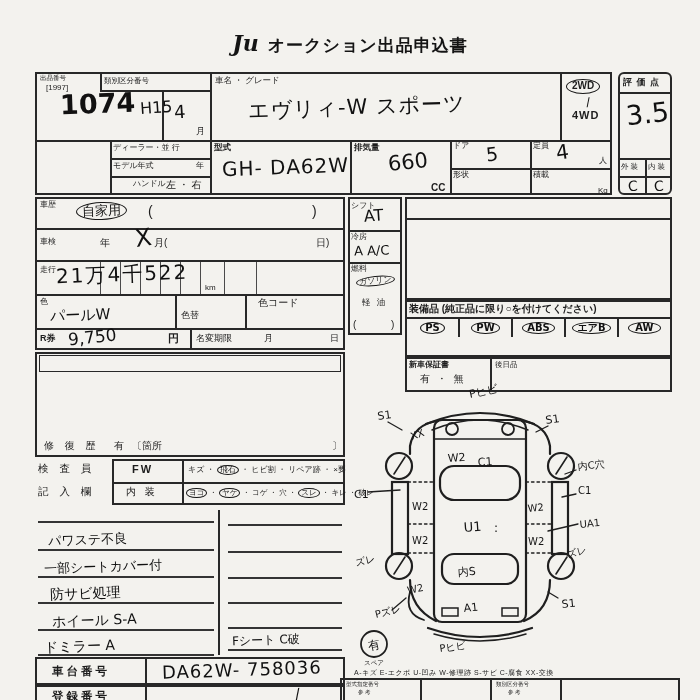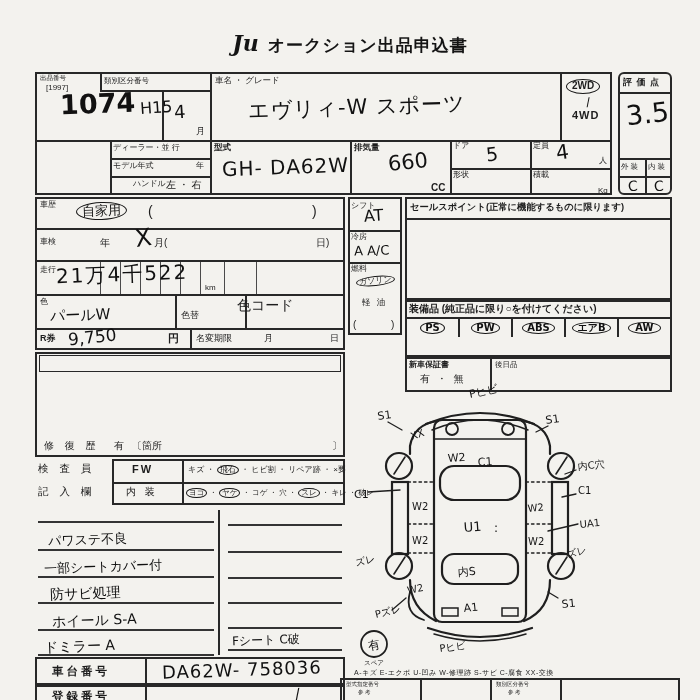--- a/index.html
+++ b/index.html
@@ -126,21 +126,21 @@
   <i class="v1" style="left:224px;top:262px;height:32px;"></i>
   <i class="v1" style="left:256px;top:262px;height:32px;"></i>
   <span class="t hw r1" style="left:56px;top:264px;font-size:20px;letter-spacing:2px;">21万4千522</span>
   <span class="t" style="left:205px;top:284px;font-size:8px;">km</span>
 
   <i class="v" style="left:175px;top:294px;height:34px;"></i>
   <i class="v" style="left:245px;top:294px;height:34px;"></i>
   <span class="t" style="left:40px;top:298px;font-size:8px;">色</span>
   <span class="t hw r1" style="left:50px;top:308px;font-size:15px;">パールW</span>
   <span class="t" style="left:181px;top:311px;font-size:9px;">色替</span>
-  <span class="t" style="left:237px;top:298px;font-size:14px;">色コード</span>
+  <span class="t" style="left:258px;top:298px;font-size:10px;">色コード</span>
 
   <i class="v" style="left:190px;top:328px;height:22px;"></i>
   <span class="t b" style="left:40px;top:334px;font-size:9px;">R券</span>
   <span class="t hw r3" style="left:68px;top:329px;font-size:17px;">9,750</span>
   <span class="t b" style="left:168px;top:333px;font-size:11px;">円</span>
   <span class="t" style="left:196px;top:334px;font-size:9px;">名変期限</span>
   <span class="t" style="left:264px;top:334px;font-size:9px;">月</span>
   <span class="t" style="left:330px;top:334px;font-size:9px;">日</span>
 
   <div class="box" style="left:35px;top:352px;width:310px;height:105px;"></div>
@@ -221,21 +221,20 @@
   <span class="t" style="left:351px;top:233px;font-size:8px;">冷房</span>
   <span class="t hw r1" style="left:354px;top:244px;font-size:13px;">A A/C</span>
   <span class="t" style="left:351px;top:265px;font-size:8px;">燃料</span>
   <span class="t r3" style="left:356px;top:276px;font-size:8px;"><span class="circ2">ガソリン</span></span>
   <span class="t" style="left:362px;top:298px;font-size:8.5px;letter-spacing:2px;">軽 油</span>
   <span class="t" style="left:353px;top:320px;font-size:10px;">(</span>
   <span class="t" style="left:391px;top:320px;font-size:10px;">)</span>
 
   <div class="box" style="left:405px;top:197px;width:267px;height:103px;"></div>
   <i class="h" style="left:405px;top:218px;width:267px;"></i>
-  <span class="t b" style="left:410px;top:203px;font-size:9.3px;">セールスポイント(正常に機能するものに限ります)</span>
 
   <div class="box" style="left:405px;top:300px;width:267px;height:57px;"></div>
   <span class="t" style="left:409px;top:304px;font-size:10px;font-weight:bold;">装備品 (純正品に限り○を付けてください)</span>
   <i class="h" style="left:405px;top:317px;width:267px;"></i>
   <div class="flexrow" style="left:407px;top:319px;width:263px;height:18px;">
     <div class="cell">
         <span class="t hw b" style="position:static;font-size:10px;"><span class="circ" style="padding:0 4px;">PS</span></span>
       </div>
     <div class="cell">
         <span class="t hw b" style="position:static;font-size:10px;"><span class="circ" style="padding:0 4px;">PW</span></span>

